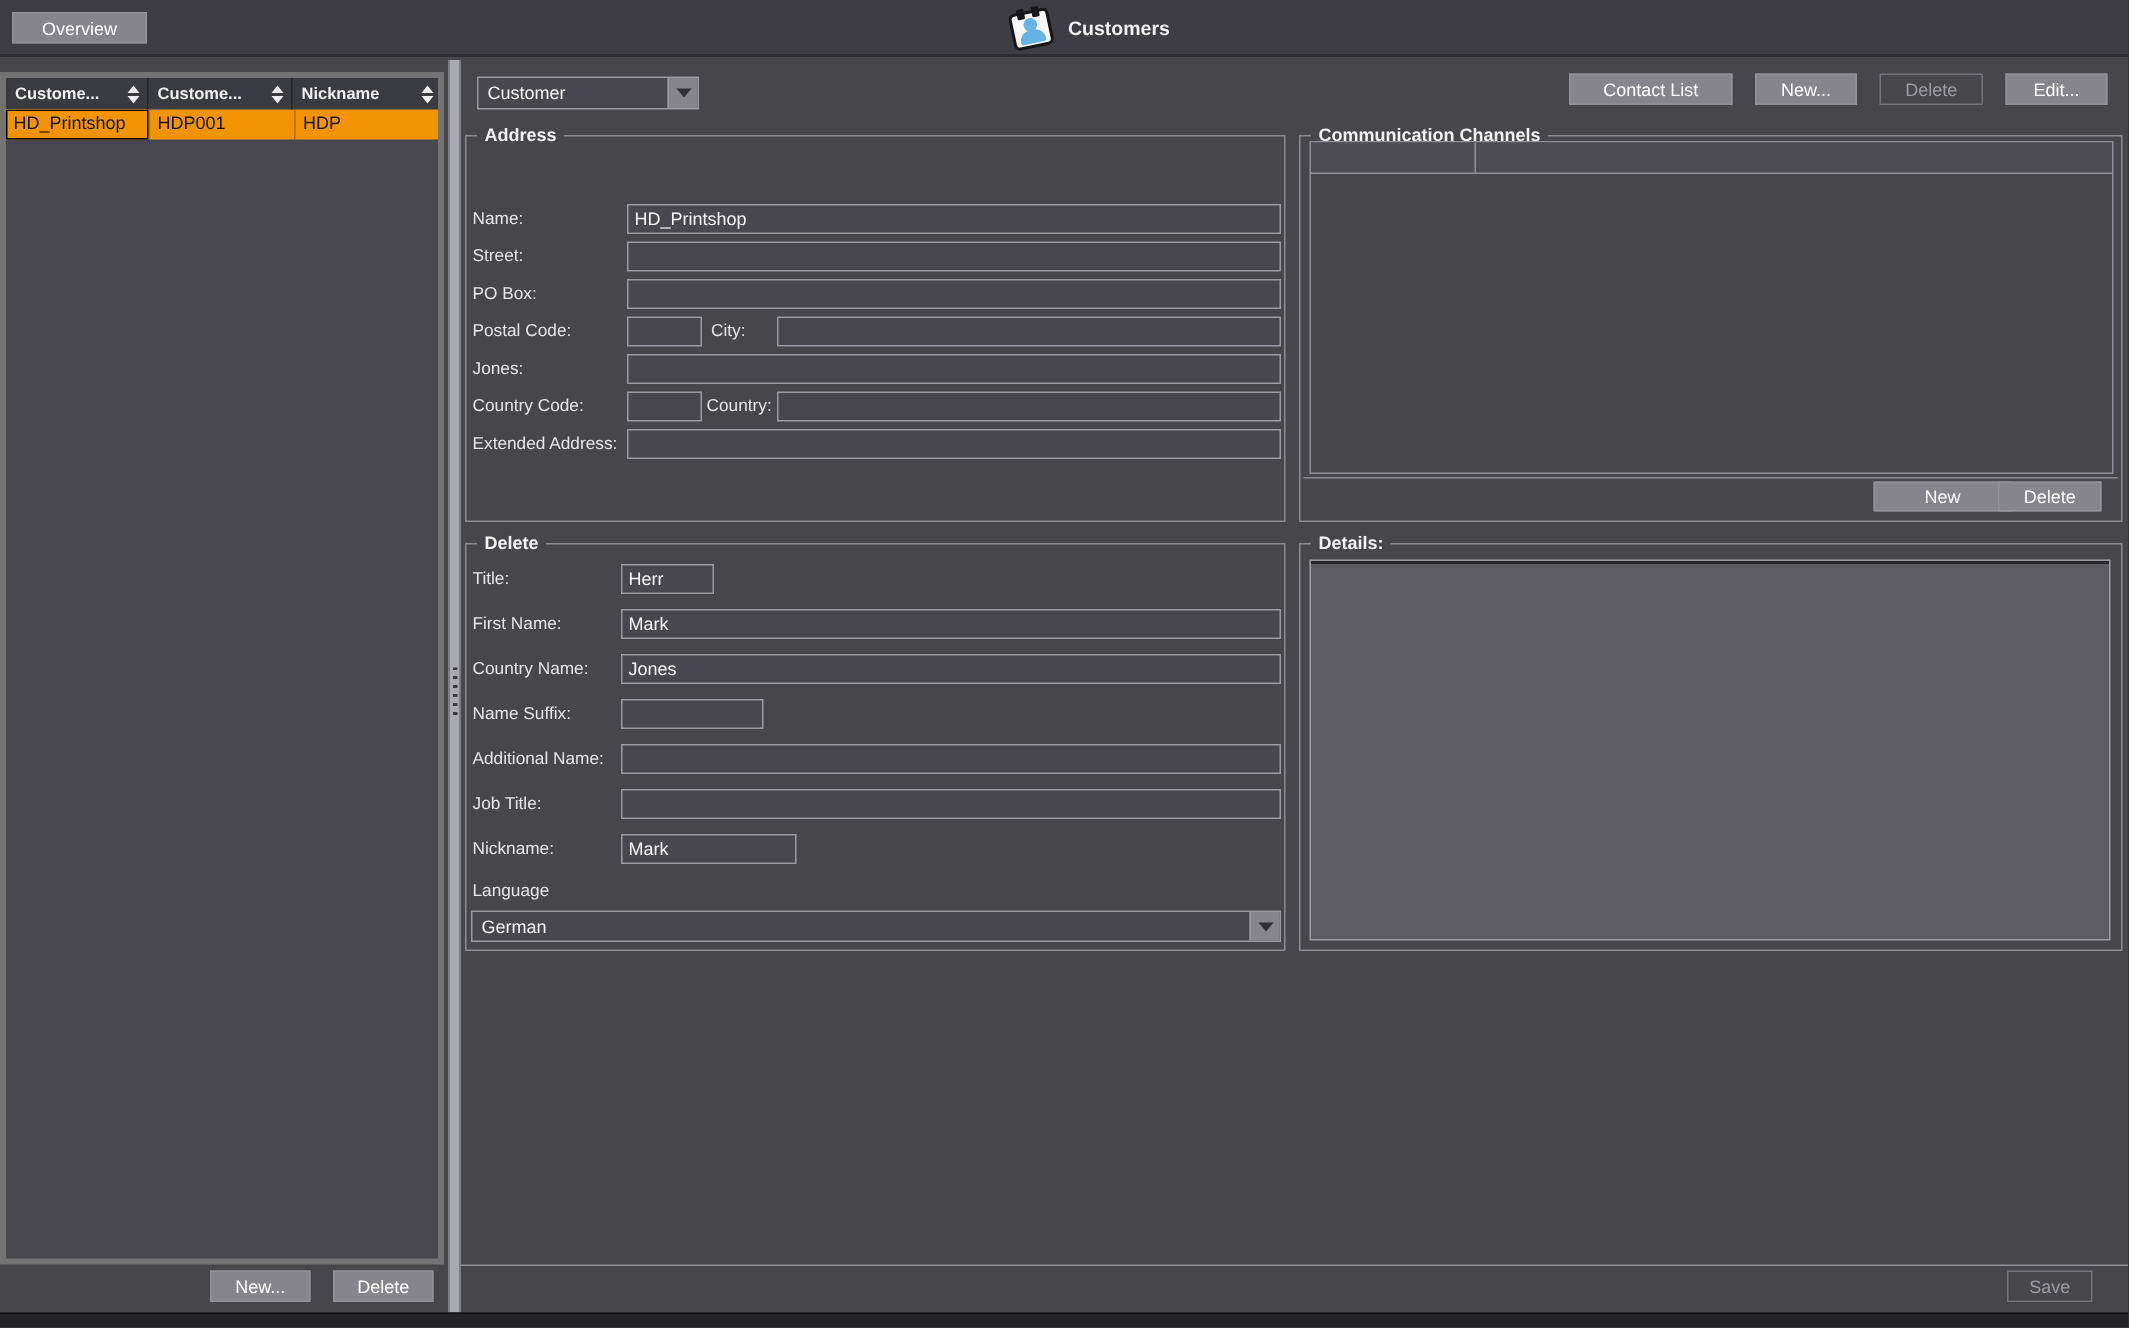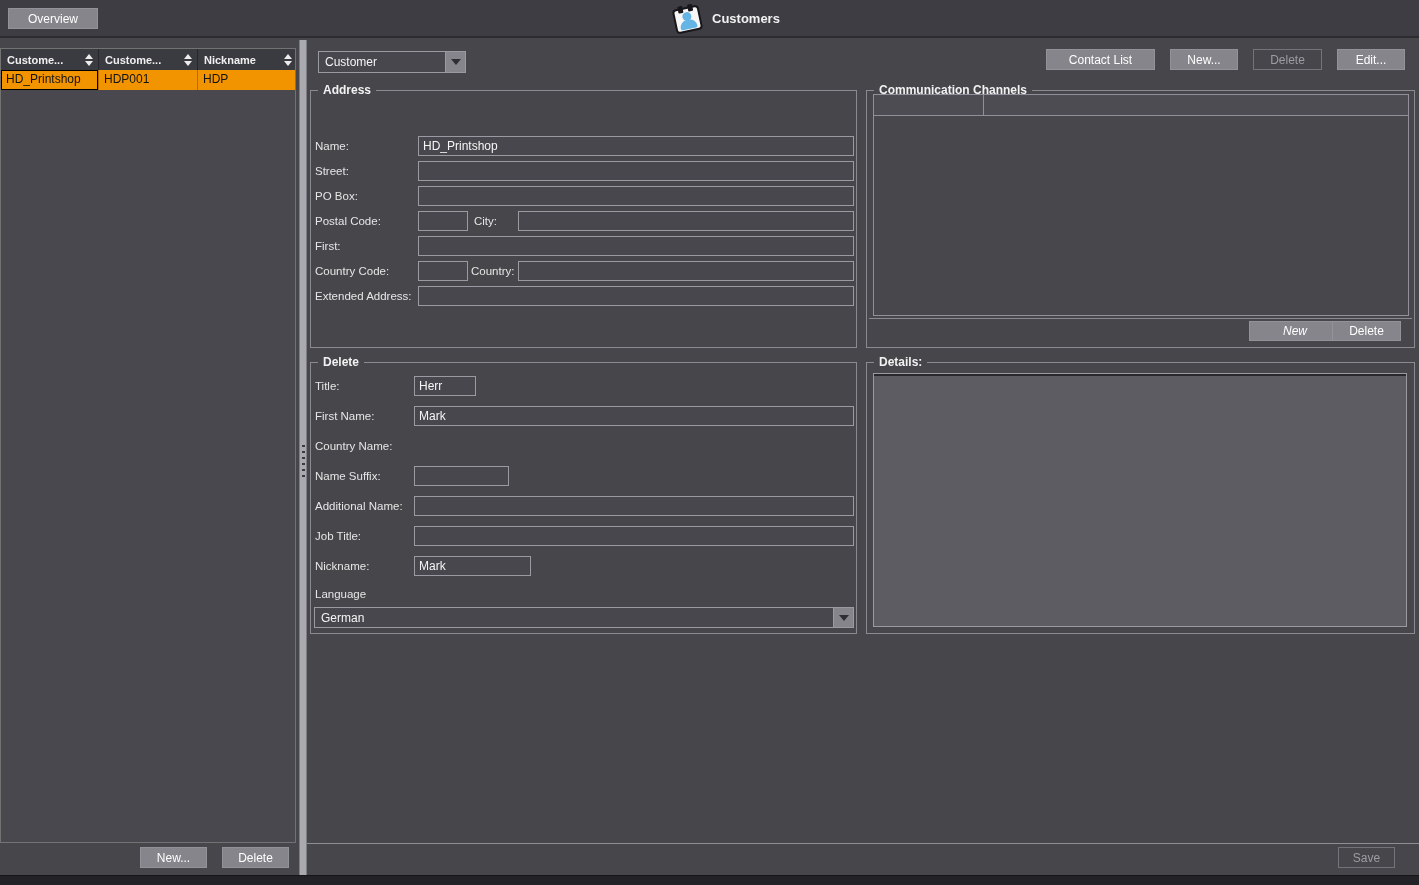--- a/index.html
+++ b/index.html
@@ -40,21 +40,21 @@
   
   .btn {
     position:absolute; height:21px; background:#85858B; color:#FFFFFF;
     border:1px solid #92929A; font-size:12px; font-family:"Liberation Sans",sans-serif;
     display:flex; align-items:center; justify-content:center; cursor:default;
   }
   .btn.disabled { background:transparent; border:1px solid #73737B; color:#9C9CA4; }
   
   .left-table {
     position:absolute; left:0; top:48px; width:296px; height:795px;
-    border:1px solid #737373; background:#48484E;
+    border:4px solid #737373; background:#48484E;
   }
   .lt-header { display:flex; height:21px; background:#3A3A41; }
   .lt-th {
     display:flex; align-items:center; padding:0 3px 0 6px;
     border-right:1px solid #26262B; color:#F0F0F0; font-weight:bold; font-size:11px;
   }
   .lt-th:nth-child(1){ width:98px; } .lt-th:nth-child(2){ width:99px; } .lt-th:nth-child(3){ width:97px; border-right:none;gap:28px; }
   .sort-icon { margin-left:auto; display:flex; flex-direction:column; gap:2px; padding-right:2px; }
   .tri-up { width:0;height:0;border-left:4px solid transparent;border-right:4px solid transparent;border-bottom:5px solid #EDEDED; }
   .tri-down { width:0;height:0;border-left:4px solid transparent;border-right:4px solid transparent;border-top:5px solid #EDEDED; }
@@ -189,21 +189,21 @@
     <input class="field" style="left: 107px; top: 70px; width: 436px;" value="">
 
     <span class="flabel" style="left:4px; top:96px;">PO Box:</span>
     <input class="field" style="left: 107px; top: 95px; width: 436px;" value="">
 
     <span class="flabel" style="left:4px; top:121px;">Postal Code:</span>
     <input class="field" style="left: 107px; top: 120px; width: 50px;" value="">
     <span class="flabel" style="left:163px; top:121px;">City:</span>
     <input class="field" style="left: 207px; top: 120px; width: 336px;" value="">
 
-    <span class="flabel" style="left:4px; top:146px;">First:</span>
+    <span class="flabel" style="left:4px; top:146px;">Jones:</span>
     <input class="field" style="left: 107px; top: 145px; width: 436px;" value="">
 
     <span class="flabel" style="left:4px; top:171px;">Country Code:</span>
     <input class="field" style="left: 107px; top: 170px; width: 50px;" value="">
     <span class="flabel" style="left:160px; top:171px;">Country:</span>
     <input class="field" style="left: 207px; top: 170px; width: 336px;" value="">
 
     <span class="flabel" style="left:4px; top:196px;">Extended Address:</span>
     <input class="field" style="left: 107px; top: 195px; width: 436px;" value="">
   </div>
@@ -211,34 +211,35 @@
   <div class="group" style="left:866px; top:90px; width:549px; height:258px;">
     <span class="legend">Communication Channels</span>
     <div class="cc-table">
       <div class="cc-header">
         <div class="cc-th1"></div>
         <div class="cc-th2"></div>
       </div>
       <div class="cc-body"></div>
     </div>
     <div class="cc-sep"></div>
-    <div class="btn" style="left:382px; top:230px; width:92px; height:20px;font-style:italic;">New</div>
+    <div class="btn" style="left:382px; top:230px; width:92px; height:20px;">New</div>
     <div class="btn" style="left:465px; top:230px; width:69px; height:20px;">Delete</div>
   </div>
 
   <div class="group" style="left:310px; top:362px; width:547px; height:272px;">
     <span class="legend">Delete</span>
 
     <span class="flabel" style="left:4px; top:14px;">Title:</span>
     <input class="field" style="left: 103px; top: 13px; width: 62px;" value="Herr">
 
     <span class="flabel" style="left:4px; top:44px;">First Name:</span>
     <input class="field" style="left: 103px; top: 43px; width: 440px;" value="Mark">
 
     <span class="flabel" style="left:4px; top:74px;">Country Name:</span>
+    <input class="field" style="left: 103px; top: 73px; width: 440px;" value="Jones">
 
     <span class="flabel" style="left:4px; top:104px;">Name Suffix:</span>
     <input class="field" style="left: 103px; top: 103px; width: 95px;" value="">
 
     <span class="flabel" style="left:4px; top:134px;">Additional Name:</span>
     <input class="field" style="left: 103px; top: 133px; width: 440px;" value="">
 
     <span class="flabel" style="left:4px; top:164px;">Job Title:</span>
     <input class="field" style="left: 103px; top: 163px; width: 440px;" value="">
 

